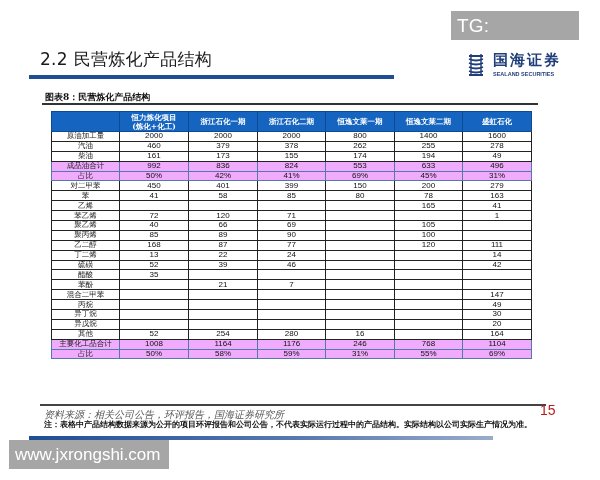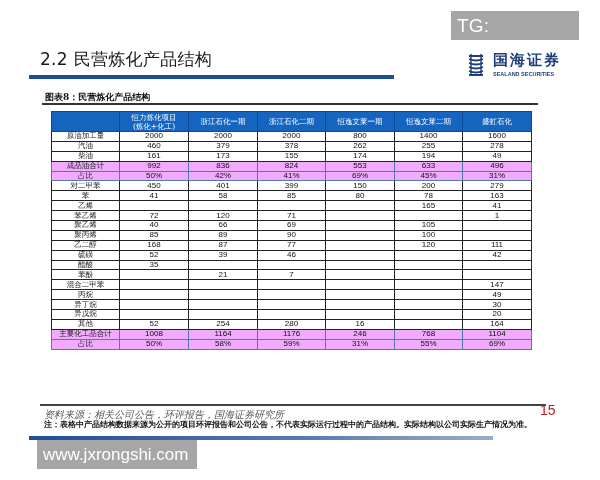--- a/index.html
+++ b/index.html
@@ -14,32 +14,32 @@
   .logo { position: absolute; left: 467px; top: 52px; width: 120px; height: 34px; }
   .logo-mark { position: absolute; left: 0; top: 0; width: 18px; height: 26px; }
   .logo-cn { position: absolute; left: 26px; top: -1px; font-size: 15px; font-weight: bold; color: #1f3e7a; letter-spacing: 2px; }
   .logo-en { position: absolute; left: 26px; top: 19px; font-size: 5.5px; font-weight: bold; color: #1f3e7a; font-family: "Liberation Sans", sans-serif; white-space: nowrap; }
 
   .caption { position: absolute; left: 45px; top: 91px; font-size: 9px; font-weight: bold; color: #111; font-family: "DejaVu Serif", serif; }
   .caption-rule { position: absolute; left: 42px; top: 103px; width: 496px; height: 1.5px; background: #333; }
 
   table.data { position: absolute; left: 51px; top: 111px; width: 480px; border-collapse: collapse; table-layout: fixed; font-family: "Liberation Sans", sans-serif; }
   table.data th, table.data td { border: 1px solid #222; text-align: center; font-size: 8px; height: 9.9px; line-height: 8px; padding: 0; overflow: hidden; white-space: nowrap; }
-  table.data thead th { background: #1565c0; color: #fff; font-weight: normal; font-size: 7.5px; height: 20px; line-height: 9px; border-color: #0d4a94; font-family: "DejaVu Serif", serif; }
+  table.data thead th { background: #1565c0; color: #fff; font-weight: bold; font-size: 7.5px; height: 20px; line-height: 9px; border-color: #0d4a94; font-family: "DejaVu Serif", serif; }
   table.data td.lbl { font-family: "DejaVu Serif", serif; font-size: 7.5px; color: #222; }
   table.data tr.hl td { background: #f0abfc; }
   table.data tr.hl td { border-color: #5577aa; }
 
   .foot-rule { position: absolute; left: 40px; top: 404px; width: 506px; height: 1.5px; background: #444; }
   .page-num { position: absolute; left: 540px; top: 402px; font-family: "Liberation Sans", sans-serif; font-size: 14px; color: #b91c1c; }
   .source { position: absolute; left: 44px; top: 408px; font-size: 10px; font-style: italic; color: #555; font-family: "DejaVu Serif", serif; }
   .note { position: absolute; left: 44px; top: 419px; width: 500px; font-size: 8px; font-weight: bold; color: #111; font-family: "DejaVu Serif", serif; line-height: 11px; }
   .bottom-bar { position: absolute; left: 29px; top: 436px; width: 464px; height: 4px; background: linear-gradient(90deg, #1f4e96 0%, #5a7bb0 60%, #9aaccc 100%); }
 
-  .wm-bottom { position: absolute; left: 9px; top: 440px; width: 160px; height: 29px; background: #a6a6a6; color: #fff; font-family: "Liberation Sans", sans-serif; font-size: 17px; line-height: 29px; padding-left: 6px; margin-left: 28px; }
+  .wm-bottom { position: absolute; left: 9px; top: 440px; width: 160px; height: 29px; background: #a6a6a6; color: #fff; font-family: "Liberation Sans", sans-serif; font-size: 17px; line-height: 29px; padding-left: 6px; }
 </style>
 </head>
 <body>
 
 <div class="wm-top">TG: MYYJJPP</div>
 
 <div class="title">2.2 民营炼化产品结构</div>
 <div class="title-bar"></div>
 
 <div class="logo">
@@ -180,20 +180,29 @@
       <tr>
         <td class="lbl">乙二醇</td>
         <td>168</td>
         <td>87</td>
         <td>77</td>
         <td></td>
         <td>120</td>
         <td>111</td>
       </tr>
       <tr>
+        <td class="lbl">丁二烯</td>
+        <td>13</td>
+        <td>22</td>
+        <td>24</td>
+        <td></td>
+        <td></td>
+        <td>14</td>
+      </tr>
+      <tr>
         <td class="lbl">硫磺</td>
         <td>52</td>
         <td>39</td>
         <td>46</td>
         <td></td>
         <td></td>
         <td>42</td>
       </tr>
       <tr>
         <td class="lbl">醋酸</td>

